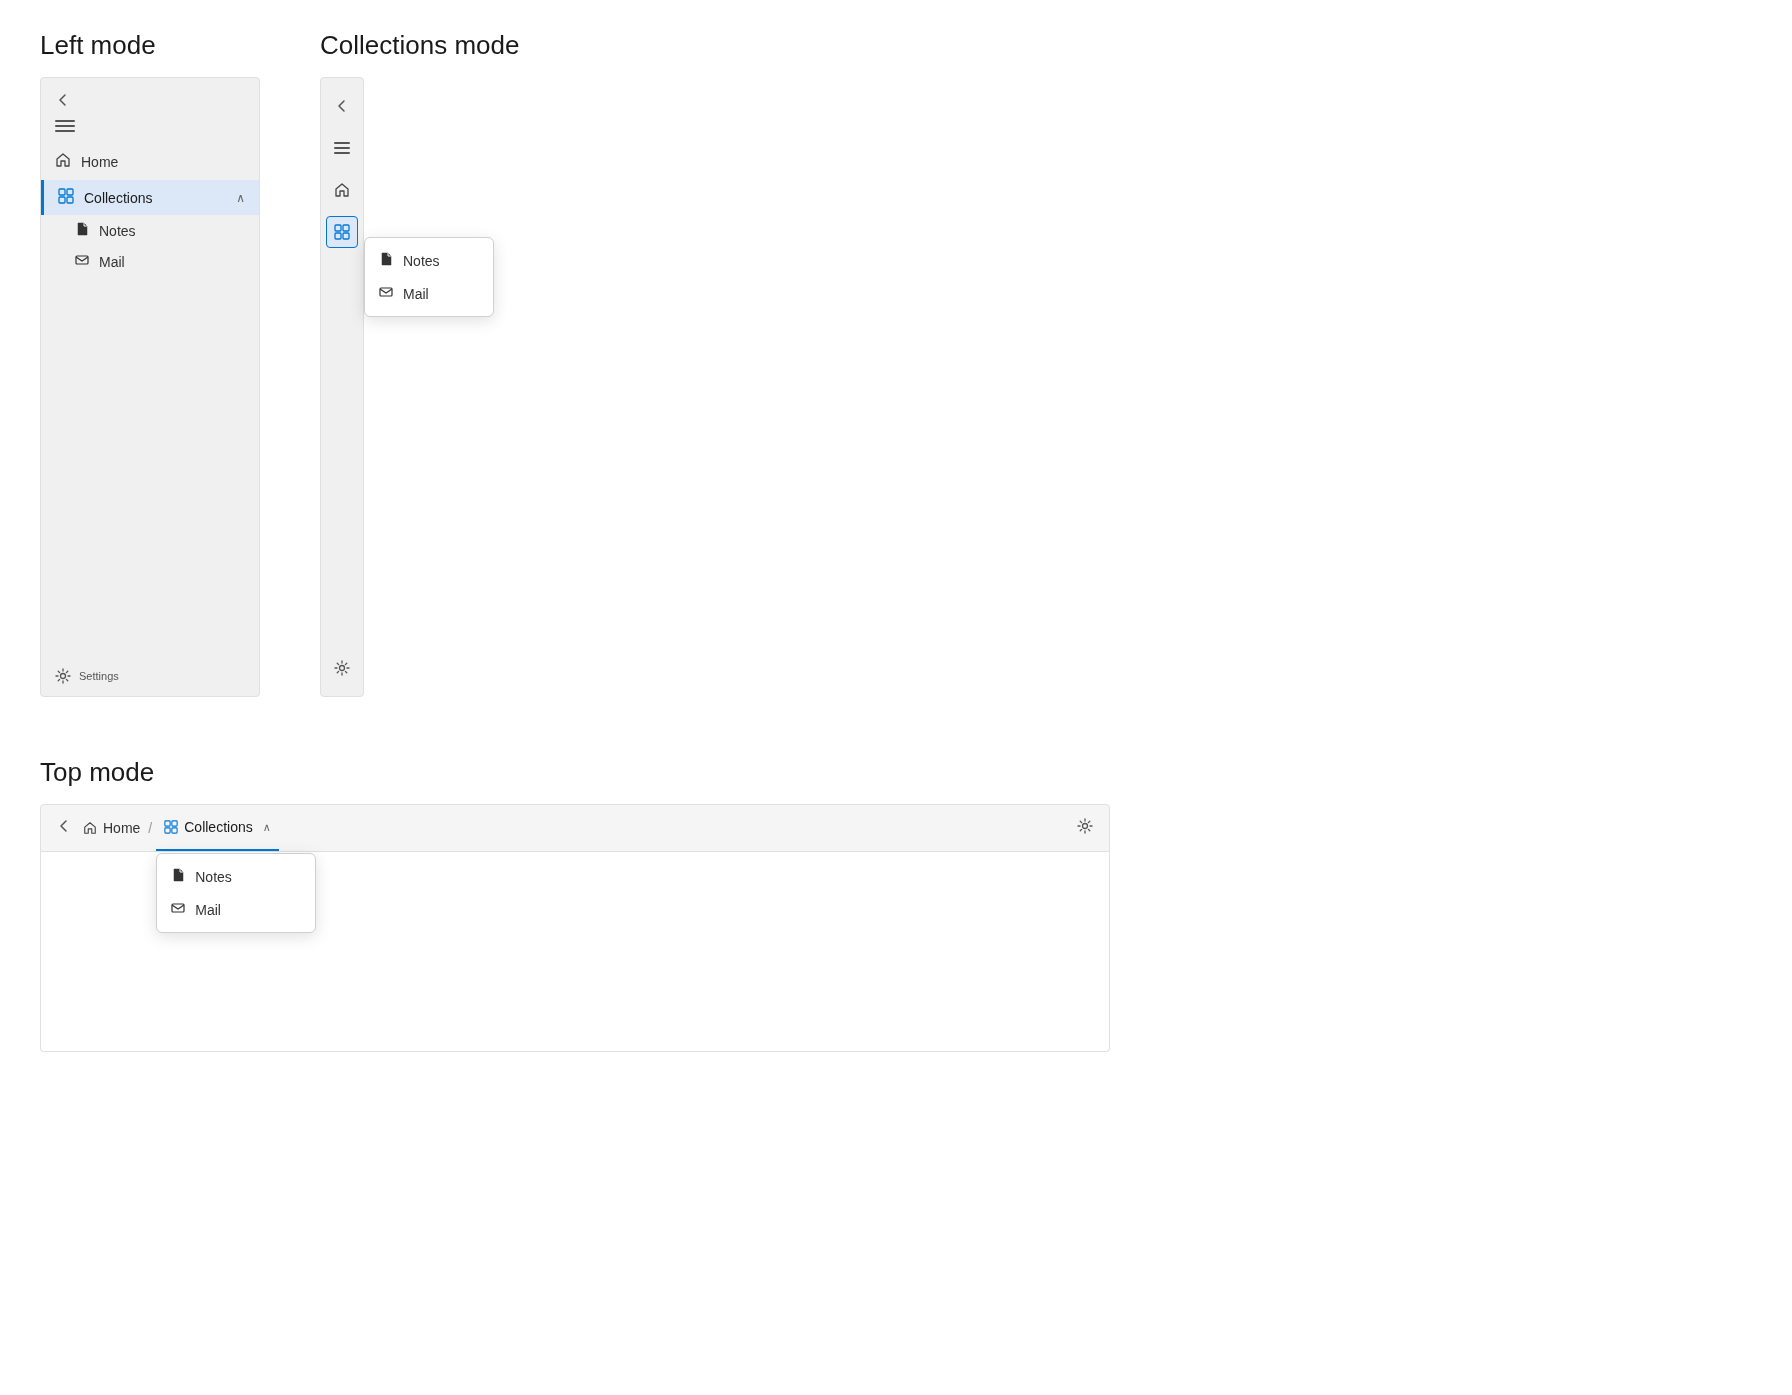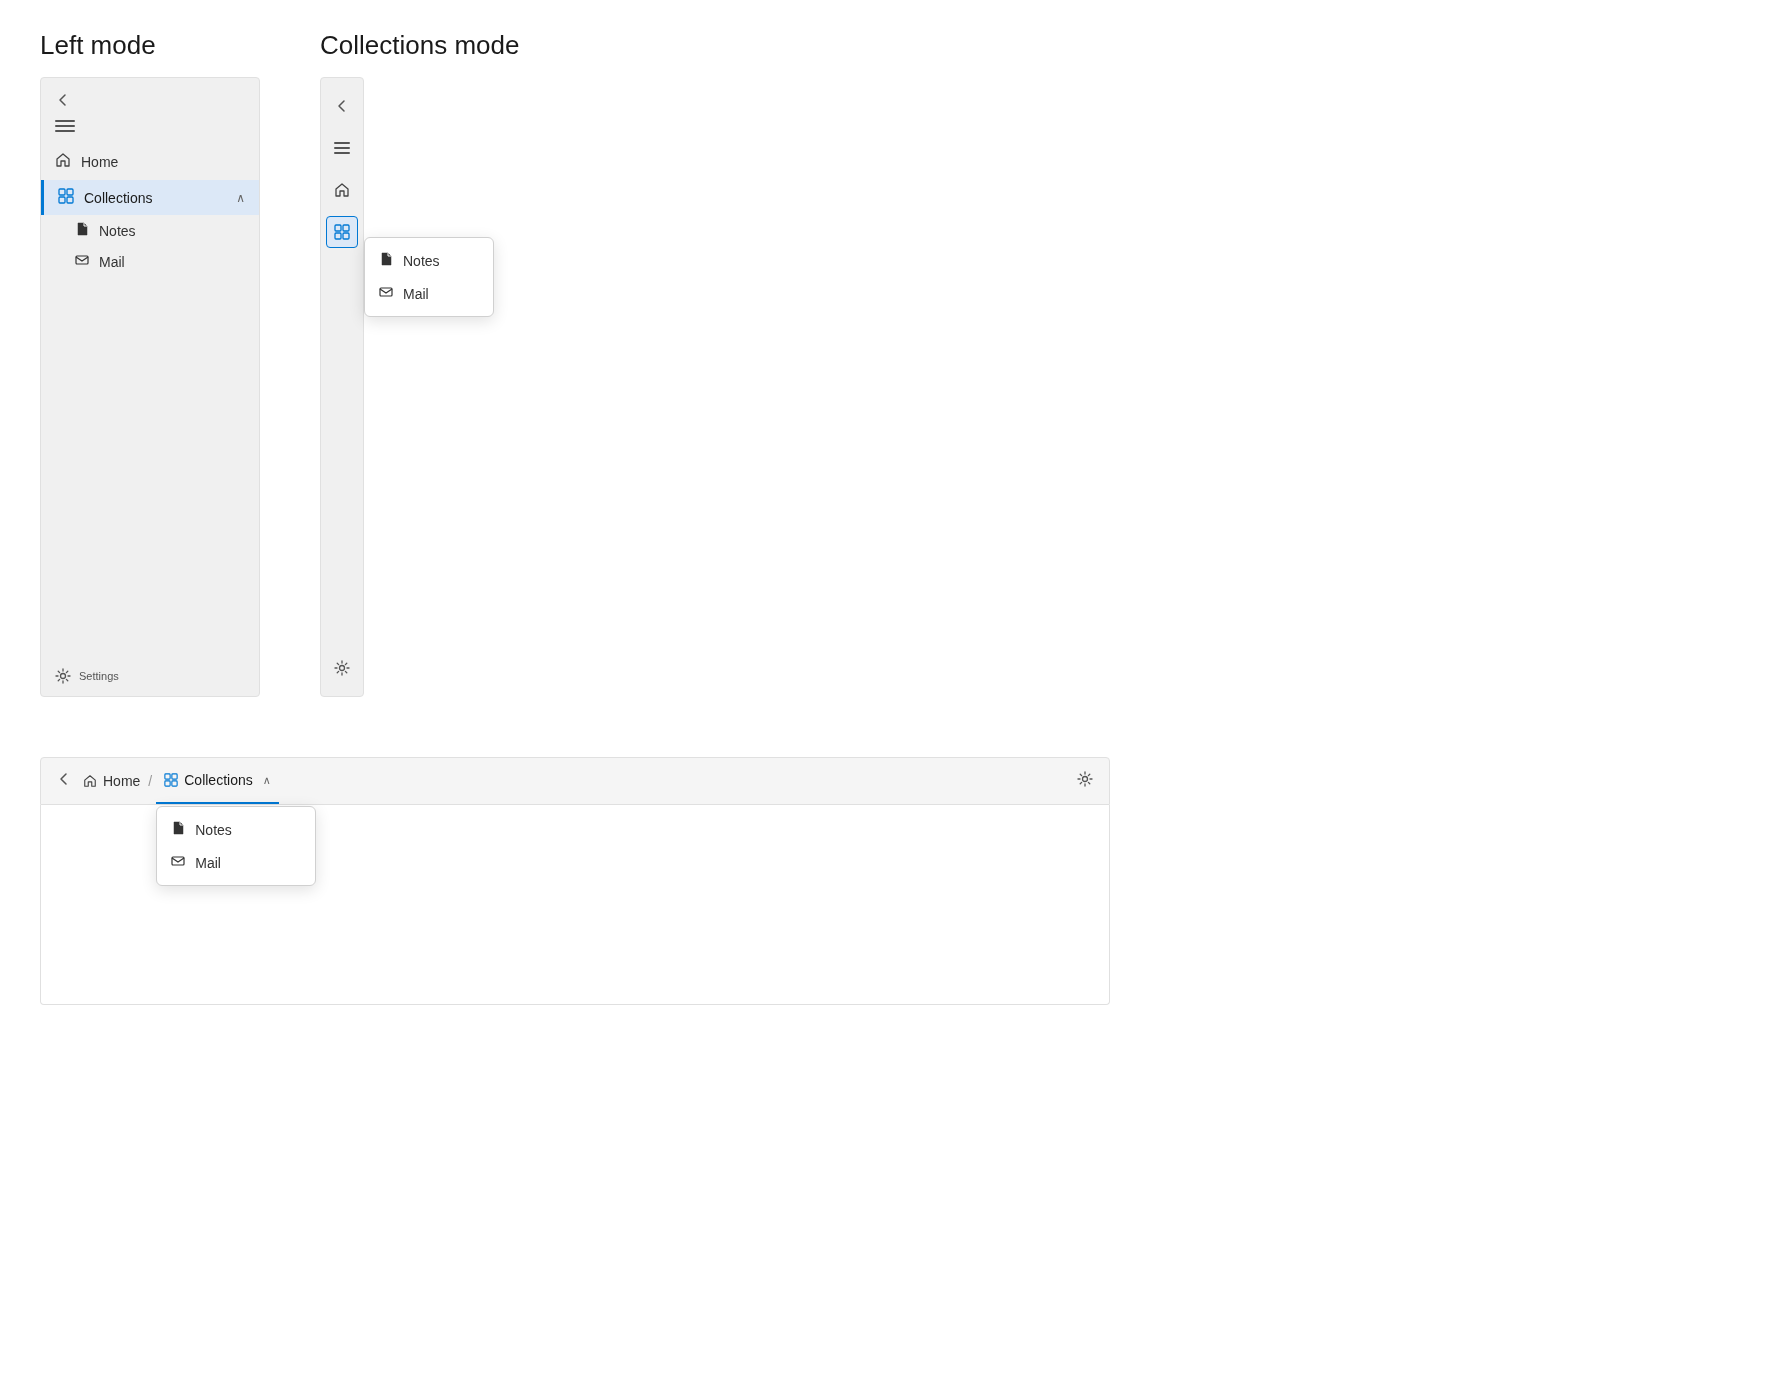--- a/index.html
+++ b/index.html
@@ -430,20 +430,21 @@
           </span>
           <span>Mail</span>
         </div>
       </div>
     </div>
   </div>
 
 </div>
 
 <div class="bottom-section">
+  <div class="section-title">Top mode</div>
 
   <div style="position: relative; width: 1070px;">
     <div class="top-mode-bar">
       <span class="top-mode-back">
         <svg width="14" height="14" viewBox="0 0 14 14" fill="none">
           <path d="M9 12L4 7l5-5" stroke="#555" stroke-width="1.5" stroke-linecap="round" stroke-linejoin="round"></path>
         </svg>
       </span>
       <div class="top-mode-home">
         <svg width="14" height="14" viewBox="0 0 16 16" fill="none">

